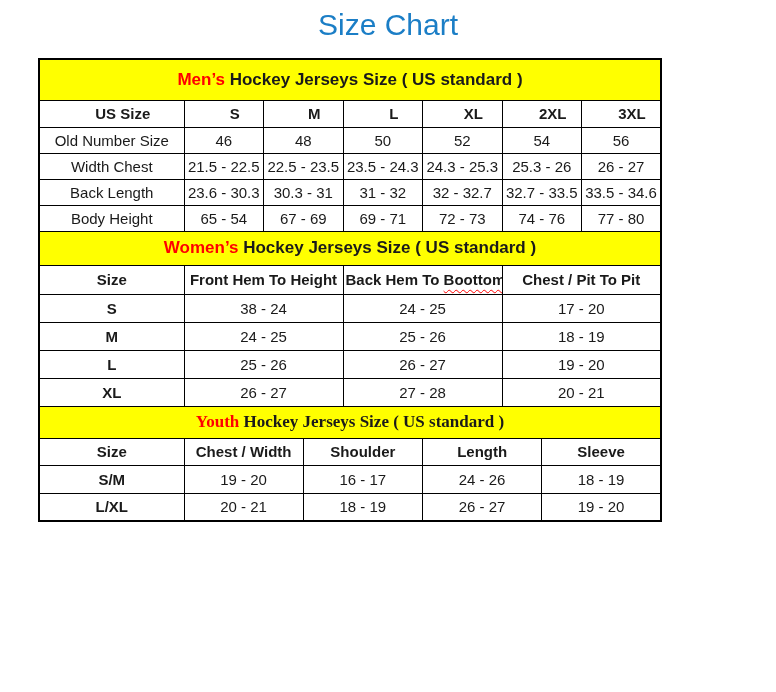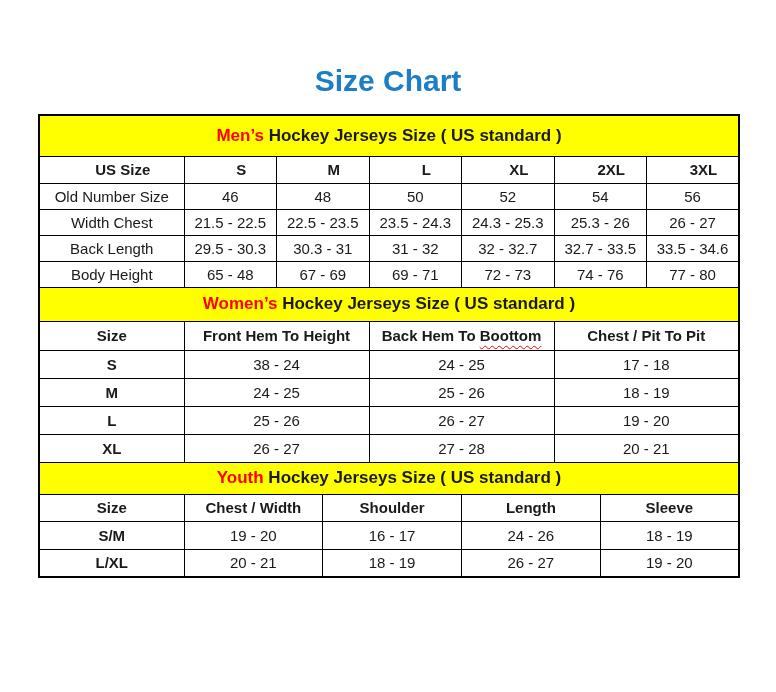--- a/index.html
+++ b/index.html
@@ -13,33 +13,32 @@
   html, body {
     margin: 0; padding: 0;
     width: 776px; height: 692px;
     background: #ffffff;
     font-family: "Liberation Sans", sans-serif;
     color: var(--ink);
     overflow: hidden;
   }
   .page { width: 776px; height: 692px; position: relative; }
   .page-title {
-    margin: 0;
-    padding-top: 64px;
+    margin: 8px;
     text-align: center;
     color: var(--title-blue);
     font-size: 30px;
-    font-weight: 700;
+    font-weight: 400;
     letter-spacing: 0px;
     line-height: 1.1;
   }
   table.size-chart {
     border-collapse: collapse;
     table-layout: fixed;
-    width: 702px;
+    width: 624px;
     margin-left: 38px;
     margin-top: 17px;
     border: 2px solid var(--line);
   }
   col.col-label { width: 145px; }
   td {
     border: 1px solid var(--line);
     text-align: center;
     vertical-align: middle;
     font-size: 15px;
@@ -47,21 +46,21 @@
     overflow: hidden;
     white-space: nowrap;
   }
   tr.band-row td {
     background: var(--band-yellow);
     font-weight: 700;
     font-size: 17px;
   }
   tr.band-row.sec-mens td   { height: 41px; }
   tr.band-row.sec-womens td { height: 34px; }
-  tr.band-row.sec-youth td  { height: 32px; }
+  tr.band-row.sec-youth td  { height: 32px; font-family: Liberation Serif, serif; }
   .band-highlight { color: var(--accent-red); }
   tr.header-row td { font-weight: 700; }
   tr.header-row.sec-mens td   { height: 27px; padding-left: 24px; }
   tr.header-row.sec-womens td { height: 29px; }
   tr.header-row.sec-youth td  { height: 27px; }
   tr.data-row.sec-mens td   { height: 26px; }
   tr.data-row.sec-womens td { height: 28px; }
   tr.data-row.sec-youth td  { height: 28px; text-align: center; }
   td.label-bold { font-weight: 700; }
   .misspell {
@@ -119,50 +118,50 @@
           <td>Width Chest</td>
           <td colspan="2">21.5 - 22.5</td>
           <td colspan="2">22.5 - 23.5</td>
           <td colspan="2">23.5 - 24.3</td>
           <td colspan="2">24.3 - 25.3</td>
           <td colspan="2">25.3 - 26</td>
           <td colspan="2">26 - 27</td>
         </tr>
         <tr class="data-row sec-mens">
           <td>Back Length</td>
-          <td colspan="2">29.5 - 30.3</td>
+          <td colspan="2">23.6 - 30.3</td>
           <td colspan="2">30.3 - 31</td>
           <td colspan="2">31 - 32</td>
           <td colspan="2">32 - 32.7</td>
           <td colspan="2">32.7 - 33.5</td>
           <td colspan="2">33.5 - 34.6</td>
         </tr>
         <tr class="data-row sec-mens">
           <td>Body Height</td>
-          <td colspan="2">65 - 48</td>
+          <td colspan="2">65 - 54</td>
           <td colspan="2">67 - 69</td>
           <td colspan="2">69 - 71</td>
           <td colspan="2">72 - 73</td>
           <td colspan="2">74 - 76</td>
           <td colspan="2">77 - 80</td>
         </tr>
         <tr class="band-row sec-womens">
           <td colspan="13"><span class="band-highlight">Women’s</span><span> Hockey Jerseys Size ( US standard )</span></td>
         </tr>
         <tr class="header-row sec-womens">
           <td>Size</td>
           <td colspan="4">Front Hem To Height</td>
           <td colspan="4"><span>Back Hem To </span><span class="misspell">Boottom</span></td>
           <td colspan="4">Chest / Pit To Pit</td>
         </tr>
         <tr class="data-row sec-womens">
           <td class="label-bold">S</td>
           <td colspan="4">38 - 24</td>
           <td colspan="4">24 - 25</td>
-          <td colspan="4">17 - 18</td>
+          <td colspan="4">17 - 20</td>
         </tr>
         <tr class="data-row sec-womens">
           <td class="label-bold">M</td>
           <td colspan="4">24 - 25</td>
           <td colspan="4">25 - 26</td>
           <td colspan="4">18 - 19</td>
         </tr>
         <tr class="data-row sec-womens">
           <td class="label-bold">L</td>
           <td colspan="4">25 - 26</td>

